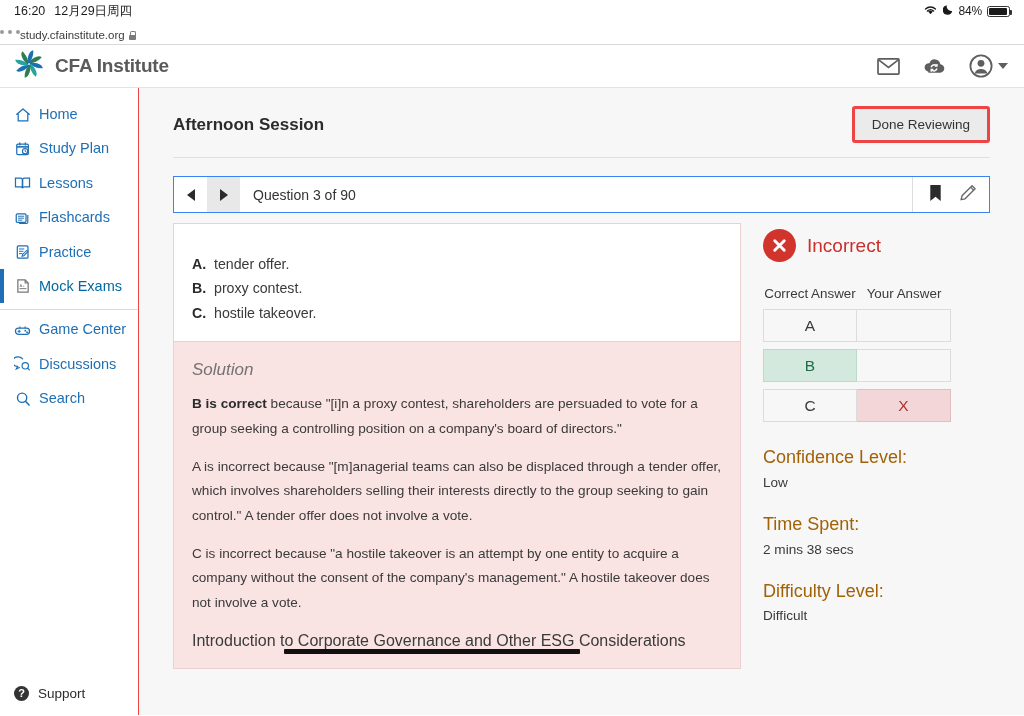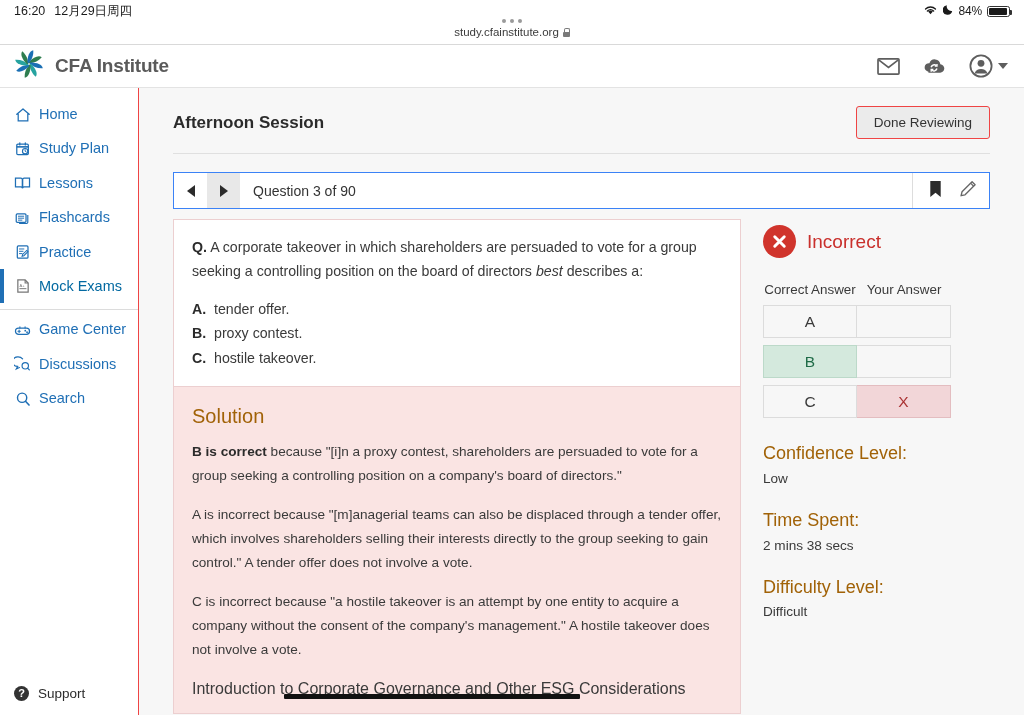--- a/index.html
+++ b/index.html
@@ -25,21 +25,21 @@
   }
   .battery::after {
     content: ""; position: absolute; right: -3px; top: 3px;
     width: 2px; height: 5px; background: #333; border-radius: 0 1px 1px 0;
   }
   .battery i { position: absolute; left: 1px; top: 1px; bottom: 1px; width: 84%; background: #1a1a1a; border-radius: 1px; display:block; }
 
   
   .urlbar {
     height: 23px; width: 100%; background: #ffffff;
-    display: flex; flex-direction: column; align-items: center;
+    display: flex; align-items: center;
     justify-content: flex-start; position: relative;
   }
   .dots { display: flex; gap: 4px; margin-top: -3px; }
   .dots span { width: 4px; height: 4px; border-radius: 50%; background: #9a9a9a; display:block; }
   .url-row { display: flex; align-items: center; gap: 4px; margin-top: 3px; }
   .url-text { font-size: 11.5px; color: #3c3c3c; }
   .lock {
     width: 7px; height: 9px; position: relative; display: inline-block;
   }
   .lock::before {
@@ -101,21 +101,21 @@
     align-items: center; justify-content: center; line-height: 1; flex: none;
   }
 
   
   .main { flex: 1; background: #f7f7f7; padding: 0 22px; overflow: hidden; position: relative; }
   .session-row {
     display: flex; align-items: center; padding: 18px 12px 0 12px;
   }
   .session-title { font-size: 17px; font-weight: 700; color: #2b2b2b; }
   .done-btn {
-    margin-left: auto; background: #ebebeb; border: 1px solid #ef4444;
+    margin-left: auto; background: #ebebeb; border: 3px solid #ef4444;
     border-radius: 3px; padding: 8px 17px; font-size: 13.5px; color: #333;
     cursor: pointer; font-family: inherit;
   }
   .hr { height: 1px; background: #e0e0e0; margin: 14px 12px 0 12px; }
 
   .qbar {
     margin: 18px 12px 0 12px; background: #fff; border: 1px solid #3b82f6;
     height: 37px; display: flex; align-items: stretch;
   }
   .arrow-btn {
@@ -137,21 +137,21 @@
   .qtext { font-size: 14.2px; color: #3a3a3a; line-height: 1.72; }
   .qtext b { color: #2b2b2b; font-weight: 700; }
   .choices { margin-top: 13px; }
   .choice { display: flex; gap: 9px; font-size: 14.2px; color: #3a3a3a; line-height: 1.72; }
   .choice .ltr { font-weight: 700; color: #2b2b2b; width: 13px; flex: none; }
 
   .solution {
     background: #fae4e3; border: 1px solid #eccfd0; border-top: none;
     padding: 18px 18px 8px 18px; height: 327px; overflow: hidden; position: relative;
   }
-  .sol-title { font-size: 20px; color: #a16207; margin-bottom: 12px; }
+  .sol-title { font-size: 17px; color: #737373; margin-bottom: 12px; font-style: italic; }
   .sol-p { font-size: 13.6px; color: #3a3a3a; line-height: 1.79; margin-bottom: 14px; }
   .sol-p b { font-weight: 700; color: #2b2b2b; }
   .sol-heading { font-size: 16px; color: #3a3a3a; line-height: 1.5; }
   .scrollmark {
     position: absolute; left: 110px; width: 296px; height: 5px;
     background: #111; bottom: 14px; border-radius: 1px;
   }
 
   
   .rcol { flex: 1; padding: 6px 0 0 22px; }
@@ -423,24 +423,20 @@
           </svg>
         </span>
       </div>
     </div>
 
     <div class="content-row">
 
       <div class="qcol">
 
         <div class="qcard">
-          <div class="qtext">
-            <b>Q.</b>
-            <span>A corporate takeover in which shareholders are persuaded to vote for a group seeking a controlling position on the board of directors </span><i>best</i><span> describes a:</span>
-          </div>
           <div class="choices">
             <div class="choice">
               <span class="ltr">A.</span>
               <span>tender offer.</span>
             </div>
             <div class="choice">
               <span class="ltr">B.</span>
               <span>proxy contest.</span>
             </div>
             <div class="choice">

